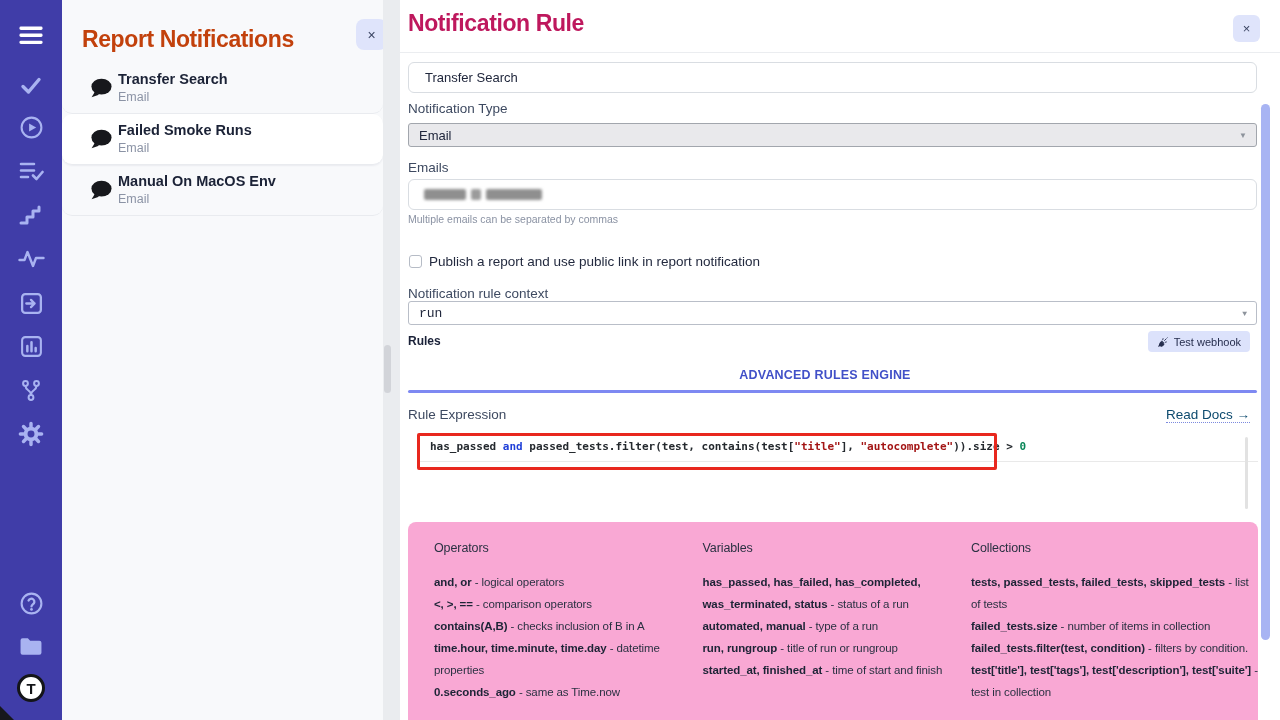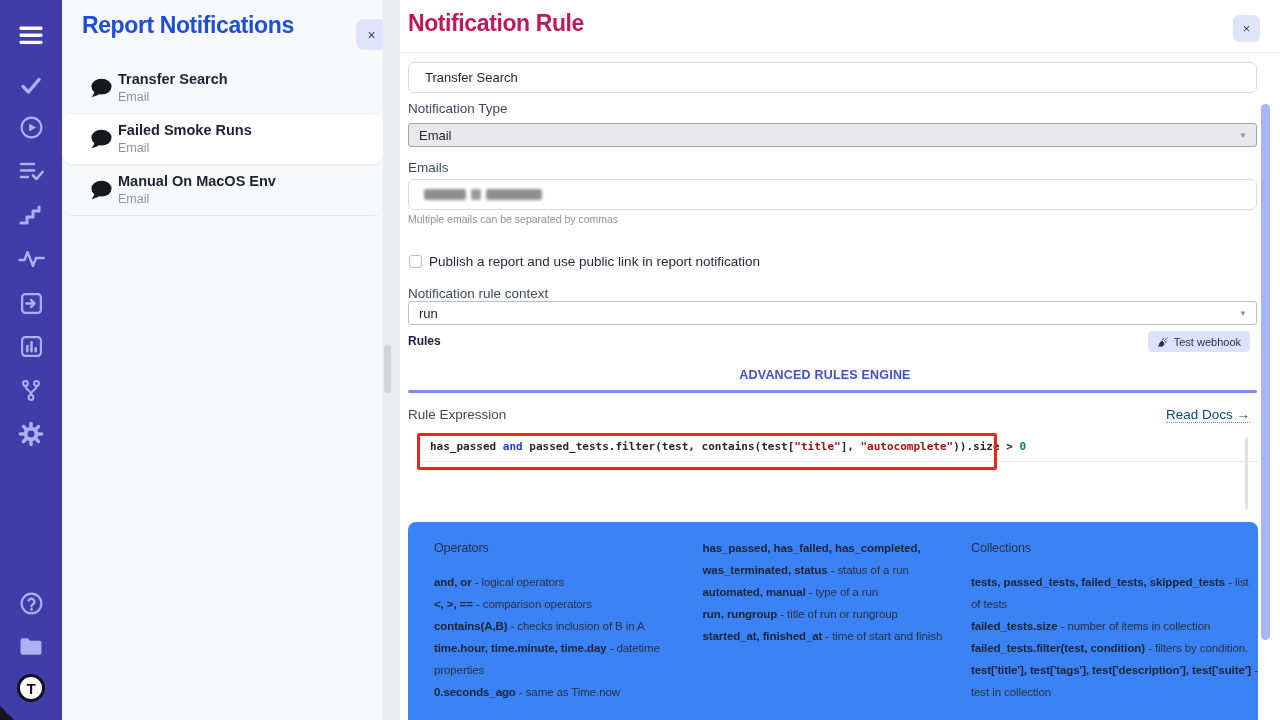--- a/index.html
+++ b/index.html
@@ -7,21 +7,21 @@
   #app {
     position:relative; width:1280px; height:720px; overflow:hidden;
     font-family:"Liberation Sans", sans-serif; background:#fff;
   }
   
   #sidebar { position:absolute; left:0; top:0; width:62px; height:720px; background:#403da8; }
   .side-icon { position:absolute; left:0; width:62px; height:30px; display:flex; align-items:center; justify-content:center; cursor:pointer; }
   .logo-circle { width:28px; height:28px; border-radius:50%; background:#fff; border:3px solid #141519; display:flex; align-items:center; justify-content:center; font-weight:bold; font-size:15px; color:#141519; }
   
   #left-panel { position:absolute; left:62px; top:0; width:321px; height:720px; background:#f8f9fb; }
-  #left-title { position:absolute; left:20px; top:12px; font-size:23px; font-weight:800; letter-spacing:-0.4px; color:#1d4ed8; }
+  #left-title { position:absolute; left:20px; top:26px; font-size:23px; font-weight:800; letter-spacing:-0.4px; color:#c2410c; }
   .close-btn { position:absolute; display:flex; align-items:center; justify-content:center; background:#dfe4fb; border-radius:8px; color:#3a4462; cursor:pointer; font-size:14px; }
   #left-close { left:294px; top:19px; width:31px; height:31px; }
   #notif-list { position:absolute; left:0; top:63px; width:321px; }
   .notif-item { position:relative; height:51px; border-bottom:1px solid #e9ebef; border-radius:10px; cursor:pointer; }
   .notif-item.active { background:#ffffff; box-shadow:0 1px 2px rgba(20,25,60,0.06); }
   .notif-item .chat { position:absolute; left:26px; top:14px; }
   .notif-item .ni-title { position:absolute; left:56px; top:8px; font-size:14.5px; font-weight:700; color:#1b2236; }
   .notif-item .ni-sub { position:absolute; left:56px; top:27px; font-size:12.5px; color:#8b93a5; }
   
   #panel-gap { position:absolute; left:383px; top:0; width:17px; height:720px; background:#eaecef; }
@@ -50,21 +50,21 @@
   #read-docs { position:absolute; right:30px; top:407px; font-size:13.5px; color:#0c4a6e; border-bottom:1px dotted #7c8ade; cursor:pointer; text-decoration:none; }
   #code-editor { position:absolute; left:18px; top:432px; width:840px; height:84px; background:#fff; cursor:text; }
   #code-line { position:relative; height:30px; line-height:30px; border-bottom:1px solid #e9e9e9; padding-left:12px; font-family:"DejaVu Sans Mono","Liberation Mono",monospace; font-size:11px; font-weight:bold; white-space:pre; color:#24292e; }
   #editor-scroll { position:absolute; right:10px; top:5px; width:3px; height:72px; background:#e2e2e2; border-radius:2px; }
   .tok-plain { color:#24292e; }
   .tok-keyword { color:#1f3fd8; }
   .tok-string { color:#a31515; }
   .tok-number { color:#098658; }
   #annotation-rect { position:absolute; left:17px; top:433px; width:580px; height:37px; border:3px solid #e8281e; border-radius:2px; pointer-events:none; z-index:50; }
   
-  #help-panel { position:absolute; left:8px; top:522px; width:850px; height:198px; background:#3b82f6; border-radius:8px 8px 0 0; padding:15px 0 0 26px; display:flex; gap:26px; }
+  #help-panel { position:absolute; left:8px; top:522px; width:850px; height:198px; background:#f9a8d4; border-radius:8px 8px 0 0; padding:15px 0 0 26px; display:flex; gap:26px; }
   .help-col h3 { font-size:12.5px; font-weight:400; color:#2a3142; margin-bottom:12px; }
   .help-col { font-size:11.5px; line-height:22px; color:#2a3142; letter-spacing:-0.1px; }
   .help-col.c1, .help-col.c2 { width:245px; }
   .help-col.c3 { width:290px; }
   .help-col strong { color:#1d2436; }
   
   #main-scrollbar { position:absolute; left:1261px; top:104px; width:9px; height:536px; border-radius:5px; background:#a8b4f3; cursor:pointer; }
   #corner-wedge { position:absolute; left:0; bottom:0; width:0; height:0; border-bottom:14px solid #17181c; border-right:14px solid transparent; }
 </style>
 </head>
@@ -210,21 +210,21 @@
       <span style="width:42px;background:#8f8f8f;"></span>
       <span style="width:10px;background:#9b9b9b;"></span>
       <span style="width:56px;background:#8f8f8f;"></span>
     </div>
     <div id="emails-hint">Multiple emails can be separated by commas</div>
 
     <div id="publish-box"></div>
     <label id="publish-label">Publish a report and use public link in report notification</label>
 
     <label class="field-label" style="top:286px;">Notification rule context</label>
-    <div class="select-box select-white" style="top:301px;">
+    <div class="select-box select-white" style="top:301px;font-family:Liberation Mono, monospace;">
       <span>run</span>
       <span class="select-arrow">▼</span>
     </div>
 
     <h2 id="rules-heading">Rules</h2>
     <div id="test-webhook">
       <svg width="12" height="12" viewBox="0 0 24 24" fill="none" stroke="#262e4e" stroke-width="2.2" stroke-linecap="round">
           <path d="M3.5 20.5l3-3"></path>
           <path d="M8.5 12l-2.2 2.2a3.5 3.5 0 0 0 5 5l2.2-2.2z" fill="#262e4e"></path>
           <path d="M9.5 10.5l4 4"></path>
@@ -248,20 +248,21 @@
     <div id="help-panel">
         <div class="help-col c1">
           <h3>Operators</h3>
           <p><strong>and, or</strong><span> - logical operators</span></p>
           <p><strong>&lt;, &gt;, ==</strong><span> - comparison operators</span></p>
           <p><strong>contains(A,B)</strong><span> - checks inclusion of B in A</span></p>
           <p><strong>time.hour, time.minute, time.day</strong><span> - datetime properties</span></p>
           <p><strong>0.seconds_ago</strong><span> - same as Time.now</span></p>
         </div>
         <div class="help-col c2">
+          <h3>Variables</h3>
           <p><strong>has_passed, has_failed, has_completed, was_terminated, status</strong><span> - status of a run</span></p>
           <p><strong>automated, manual</strong><span> - type of a run</span></p>
           <p><strong>run, rungroup</strong><span> - title of run or rungroup</span></p>
           <p><strong>started_at, finished_at</strong><span> - time of start and finish</span></p>
         </div>
         <div class="help-col c3">
           <h3>Collections</h3>
           <p><strong>tests, passed_tests, failed_tests, skipped_tests</strong><span> - list of tests</span></p>
           <p><strong>failed_tests.size</strong><span> - number of items in collection</span></p>
           <p><strong>failed_tests.filter(test, condition)</strong><span> - filters by condition.</span></p>

